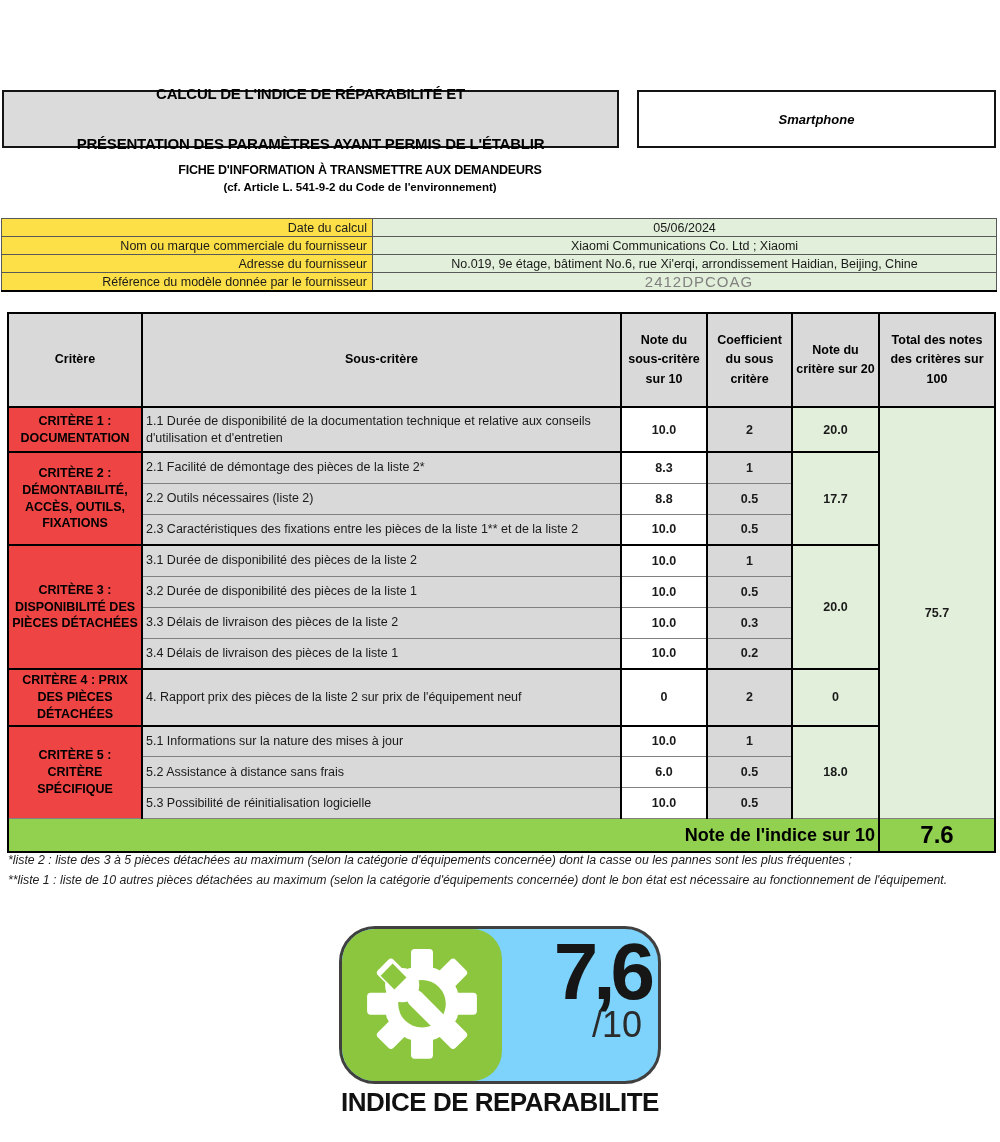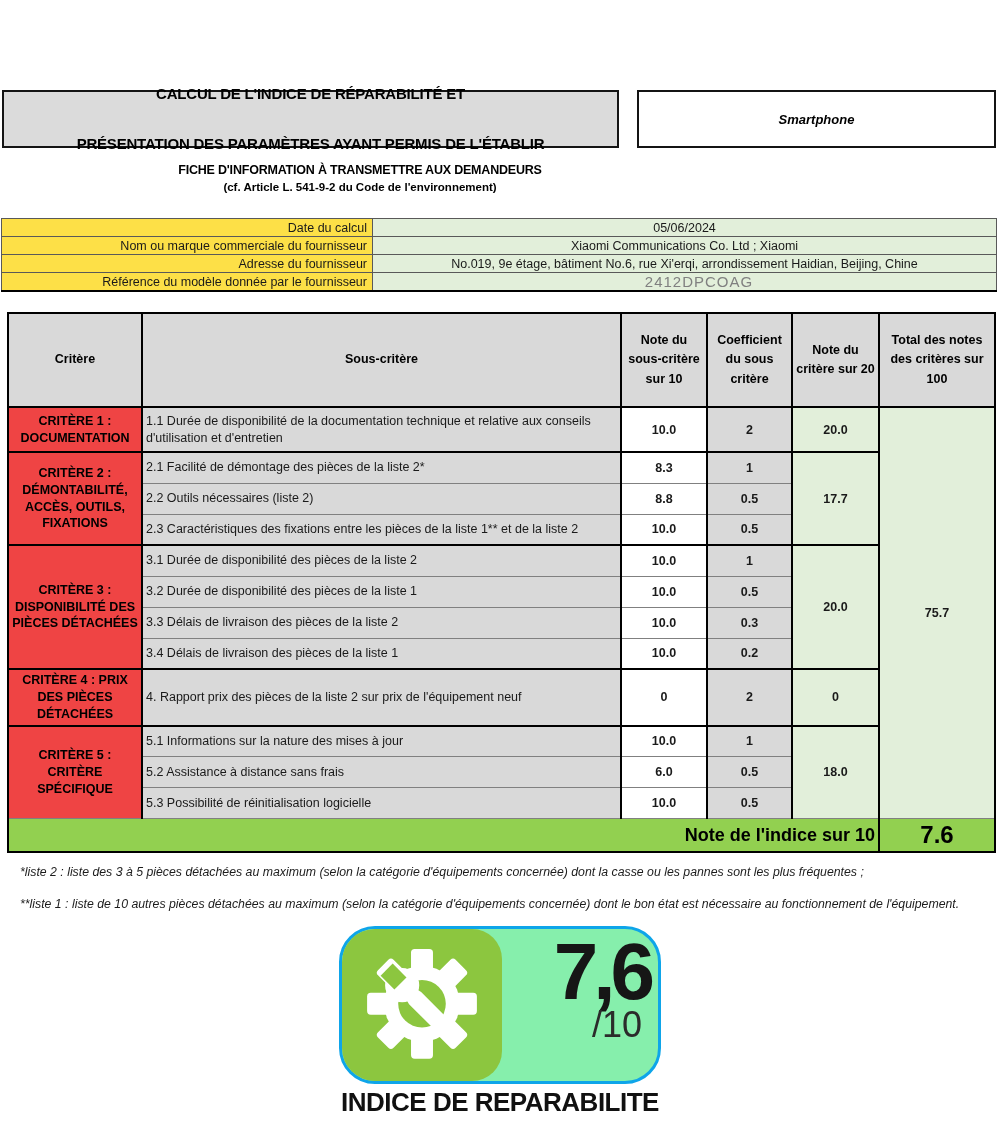--- a/index.html
+++ b/index.html
@@ -46,26 +46,26 @@
   .coef{background:#D9D9D9;font-weight:bold;text-align:center;}
   .n20{background:#E2EFDA;font-weight:bold;text-align:center;}
   .total{background:#E2EFDA;font-weight:bold;text-align:center;vertical-align:middle;}
   .index-row td{border-top:2px solid #000;border-bottom:2px solid #000;background:#92D050;height:30px;}
   .index-bar{text-align:right;font-weight:bold;font-size:18px;padding-right:18px;color:#000;}
   .index-val{text-align:center;font-weight:bold;font-size:24px;color:#000;}
 
   
   .footnotes{position:absolute;top:851px;left:8px;width:984px;font-style:italic;
              font-size:12.3px;line-height:1.6;color:#1c1c1c;}
-  .footnotes p{margin:12px;}
+  .footnotes p{margin:0;}
 
   
   .badge-wrap{position:absolute;top:926px;left:333px;width:334px;text-align:center;}
-  .badge{width:322px;height:158px;margin:0 auto;border:3px solid #0ea5e9;border-radius:36px;
-         background:#86efac;display:flex;box-sizing:border-box;overflow:hidden;}
+  .badge{width:322px;height:158px;margin:0 auto;border:3px solid #404040;border-radius:36px;
+         background:#7dd3fc;display:flex;box-sizing:border-box;overflow:hidden;}
   .badge-green{width:160px;height:152px;background:#8CC63F;border-radius:30px;
          display:flex;align-items:center;justify-content:center;flex:none;}
   .badge-score-area{flex:1;display:flex;flex-direction:column;align-items:flex-end;padding-right:8px;}
   .score{font-size:80px;font-weight:bold;letter-spacing:-5px;line-height:0.98;color:#161616;margin-top:4px;}
   .denom{font-size:36px;color:#2b2b2b;margin-top:-6px;padding-right:8px;line-height:1.1;}
   .badge-caption{font-size:26px;font-weight:bold;color:#111;margin-top:3px;letter-spacing:-0.5px;}
 </style>
 </head>
 <body>
 

